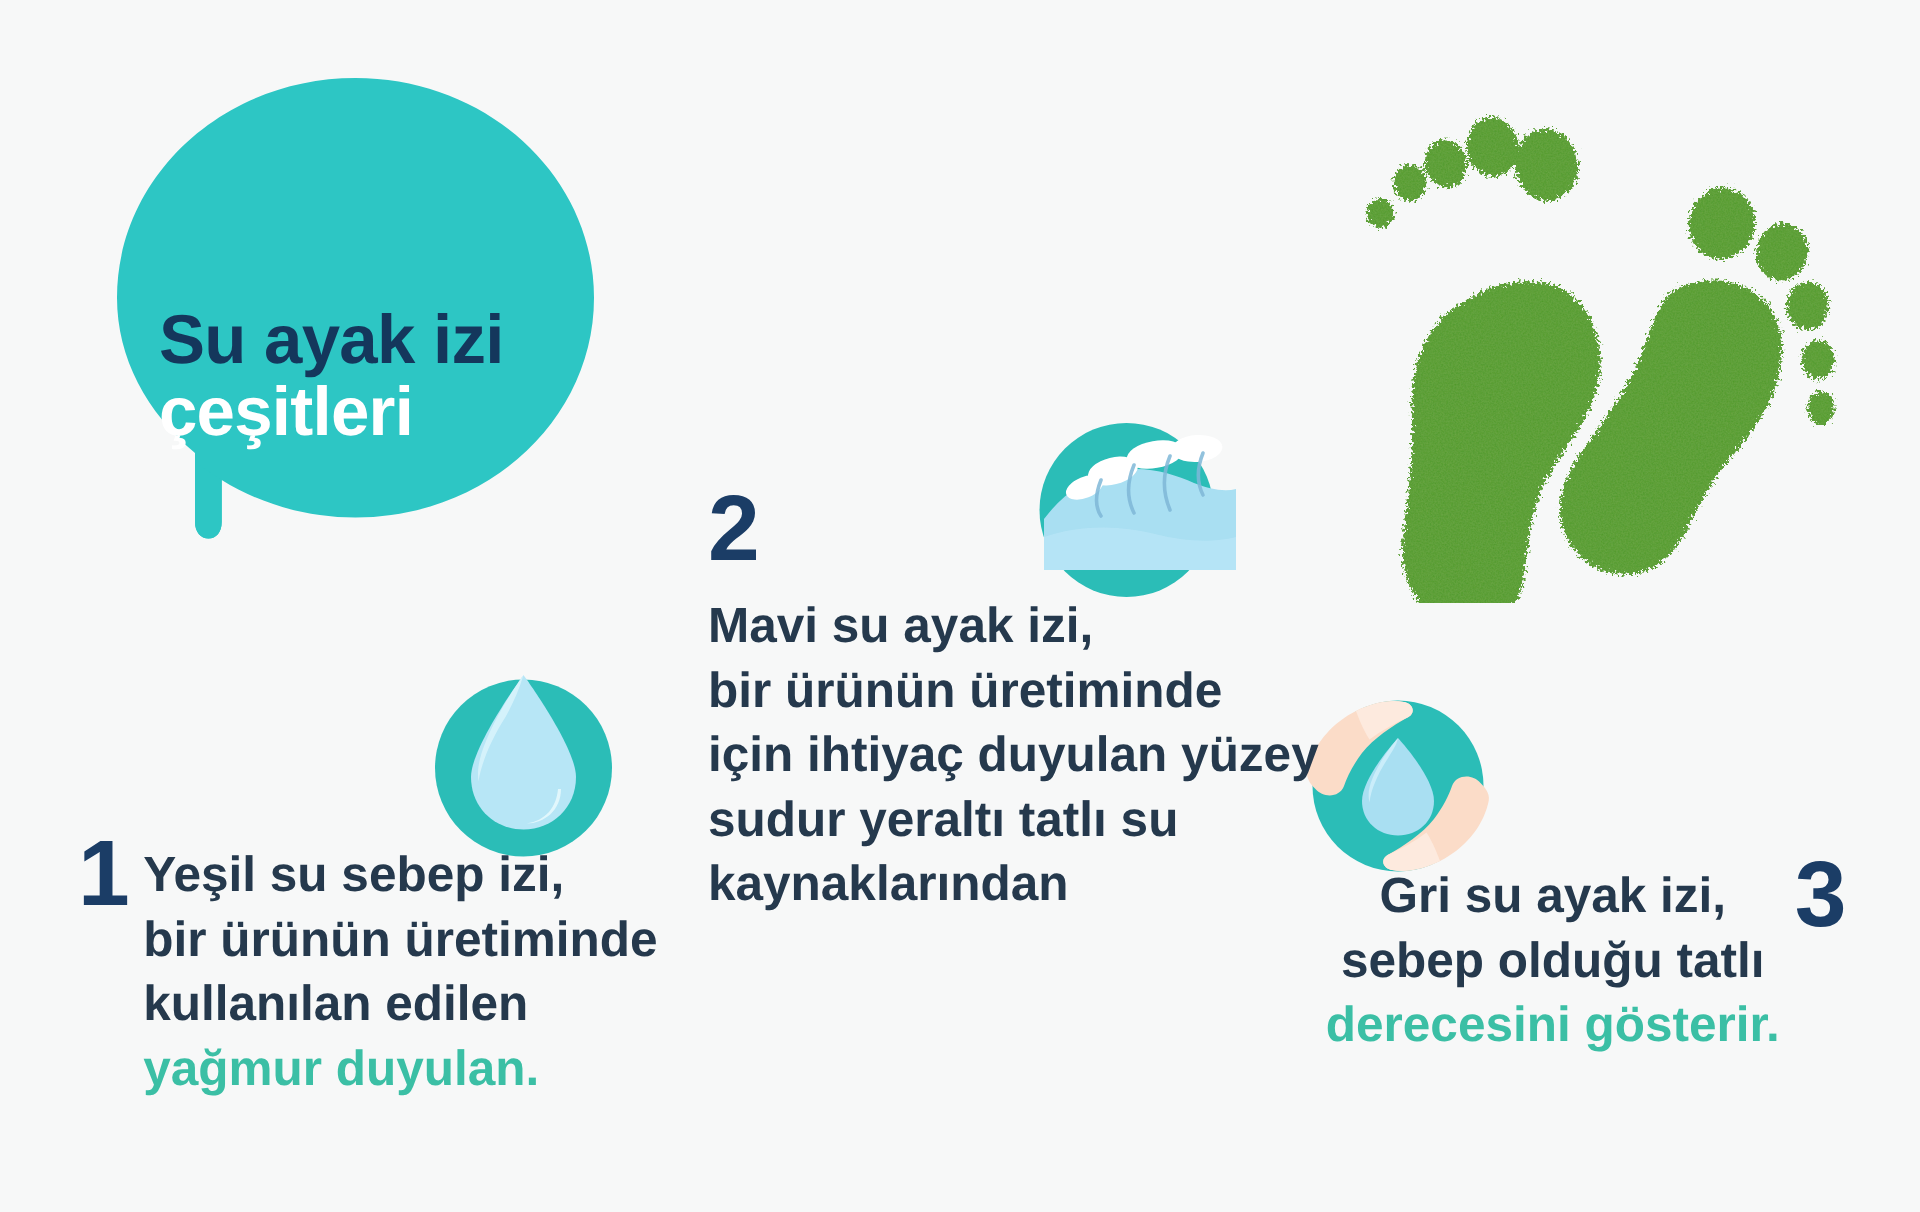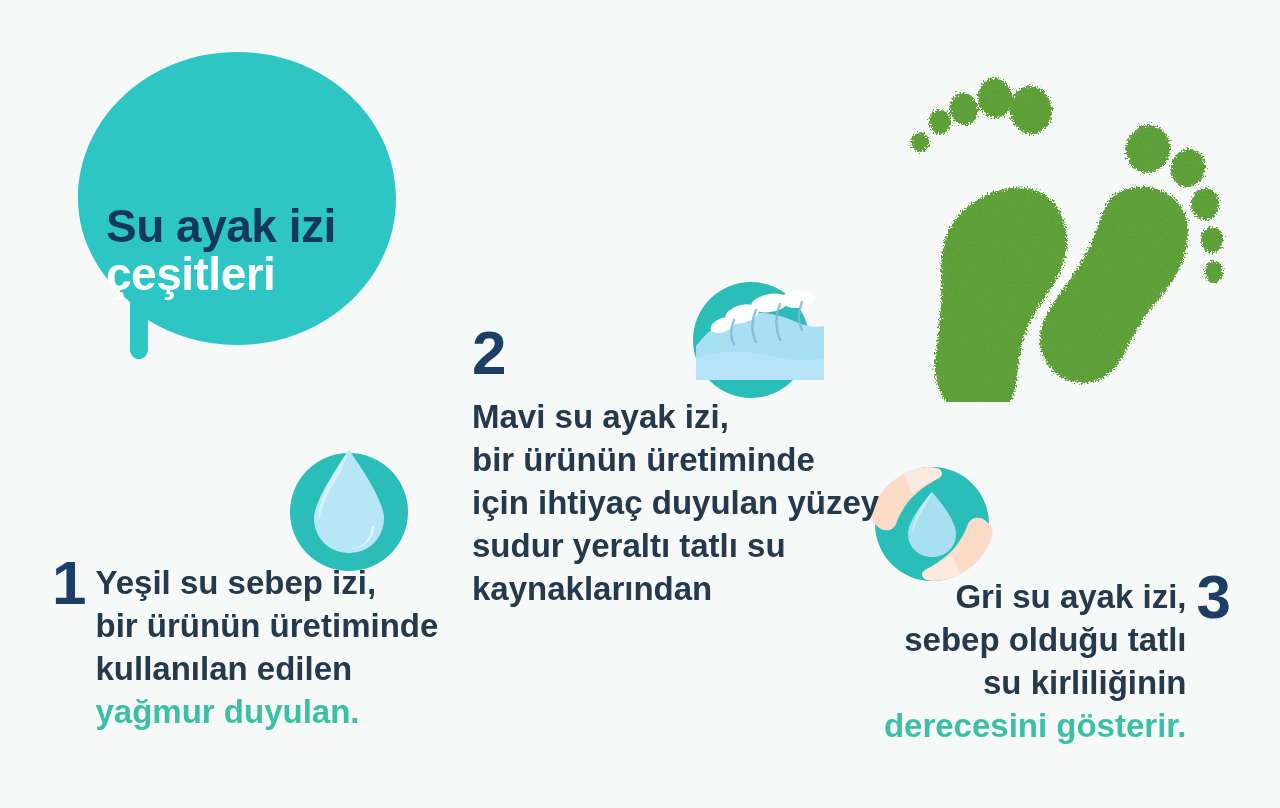--- a/index.html
+++ b/index.html
@@ -99,21 +99,21 @@
   #block-1 .body-text { padding-top: 22px; }
 
   
   #block-2 { left: 472px; top: 322px; width: 370px; }
   #block-2 .num { display: block; margin-bottom: 12px; }
 
   
   #block-3 { left: 880px; top: 556px; width: 350px; text-align: right; }
   #block-3 .row { display: flex; align-items: flex-start; justify-content: flex-end; }
   #block-3 .num { margin-left: 10px; margin-top: 10px; }
-  #block-3 .body-text { padding-top: 20px; text-align: right; margin-left: 16px; }
+  #block-3 .body-text { padding-top: 20px; text-align: center; margin-left: 16px; }
 </style>
 </head>
 <body>
 
 <div id="stage">
 
   <div id="title-bubble">
     <svg viewBox="0 0 318 310" xmlns="http://www.w3.org/2000/svg">
       <path d="M159 0 C246.8 0 318 65.5 318 146.5 C318 227.5 246.8 293 159 293
                C126 293 95.3 283.8 69.8 268
@@ -283,20 +283,19 @@
       <span>sudur yeraltı tatlı su</span>
       <span>kaynaklarından</span>
     </div>
   </div>
 
   <div class="block" id="block-3">
     <div class="row">
       <div class="body-text">
         <span>Gri su ayak izi,</span>
         <span>sebep olduğu tatlı</span>
-        <span>su kirliliğinin</span>
         <span class="accent">derecesini gösterir.</span>
       </div>
       <div class="num">3</div>
     </div>
   </div>
 
 </div>
 
 </body></html>

